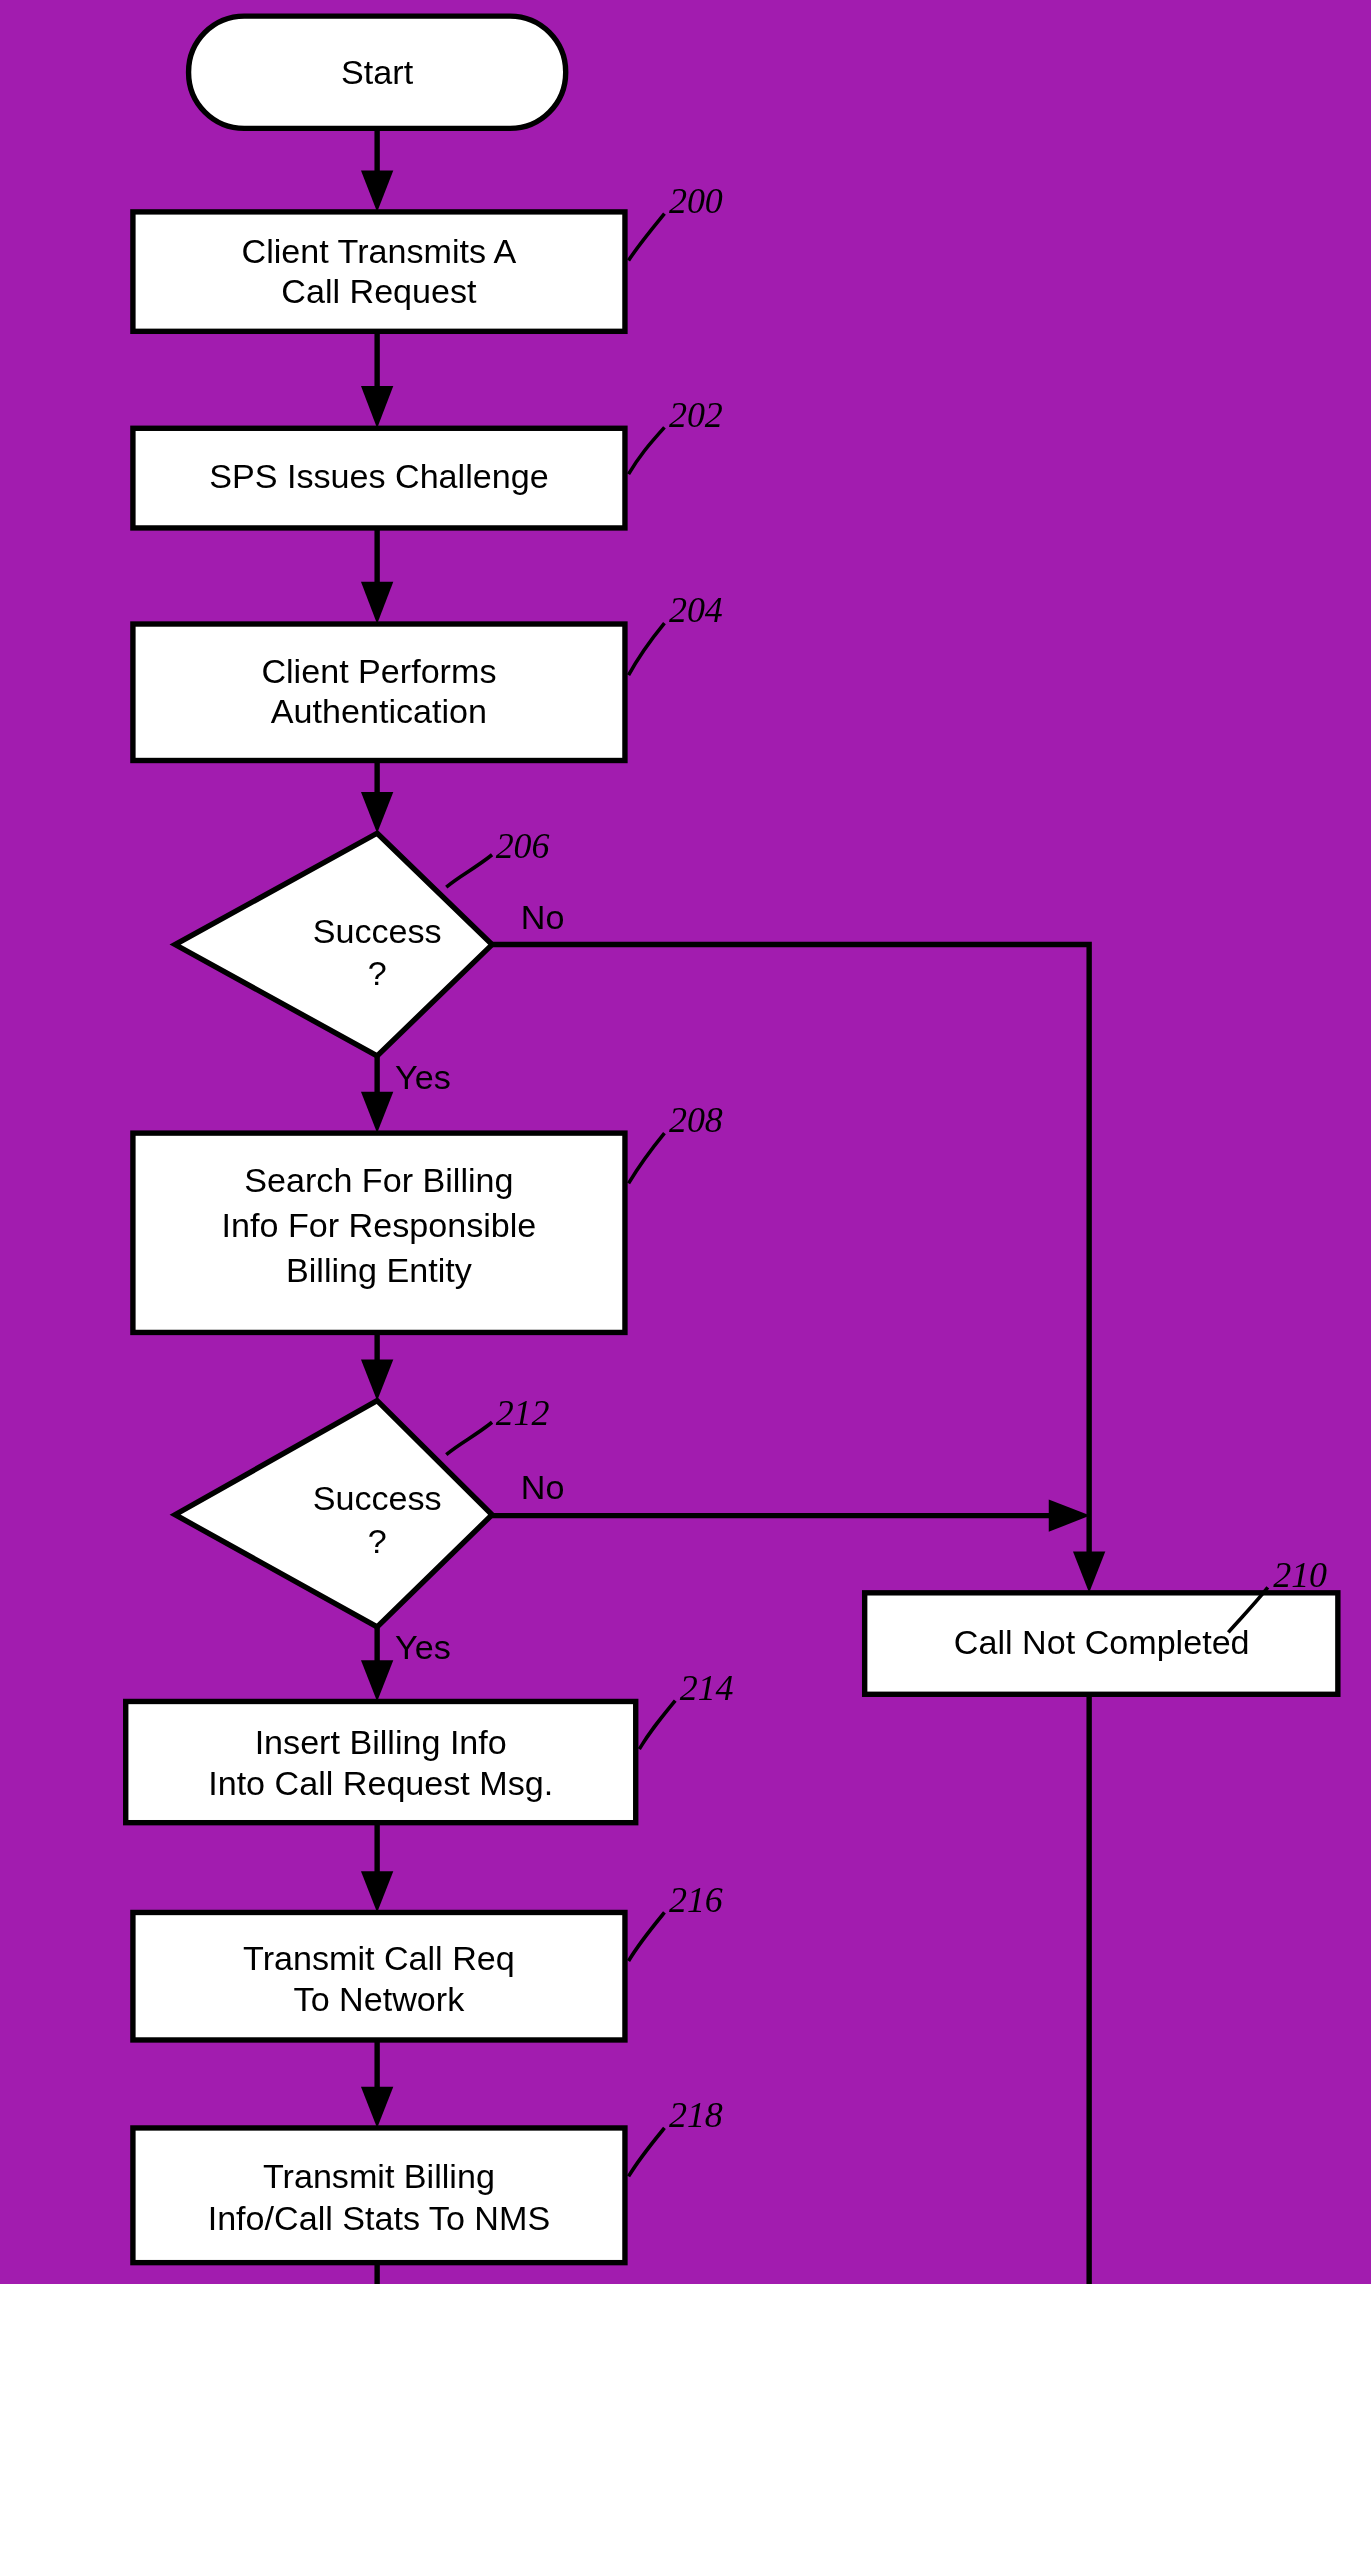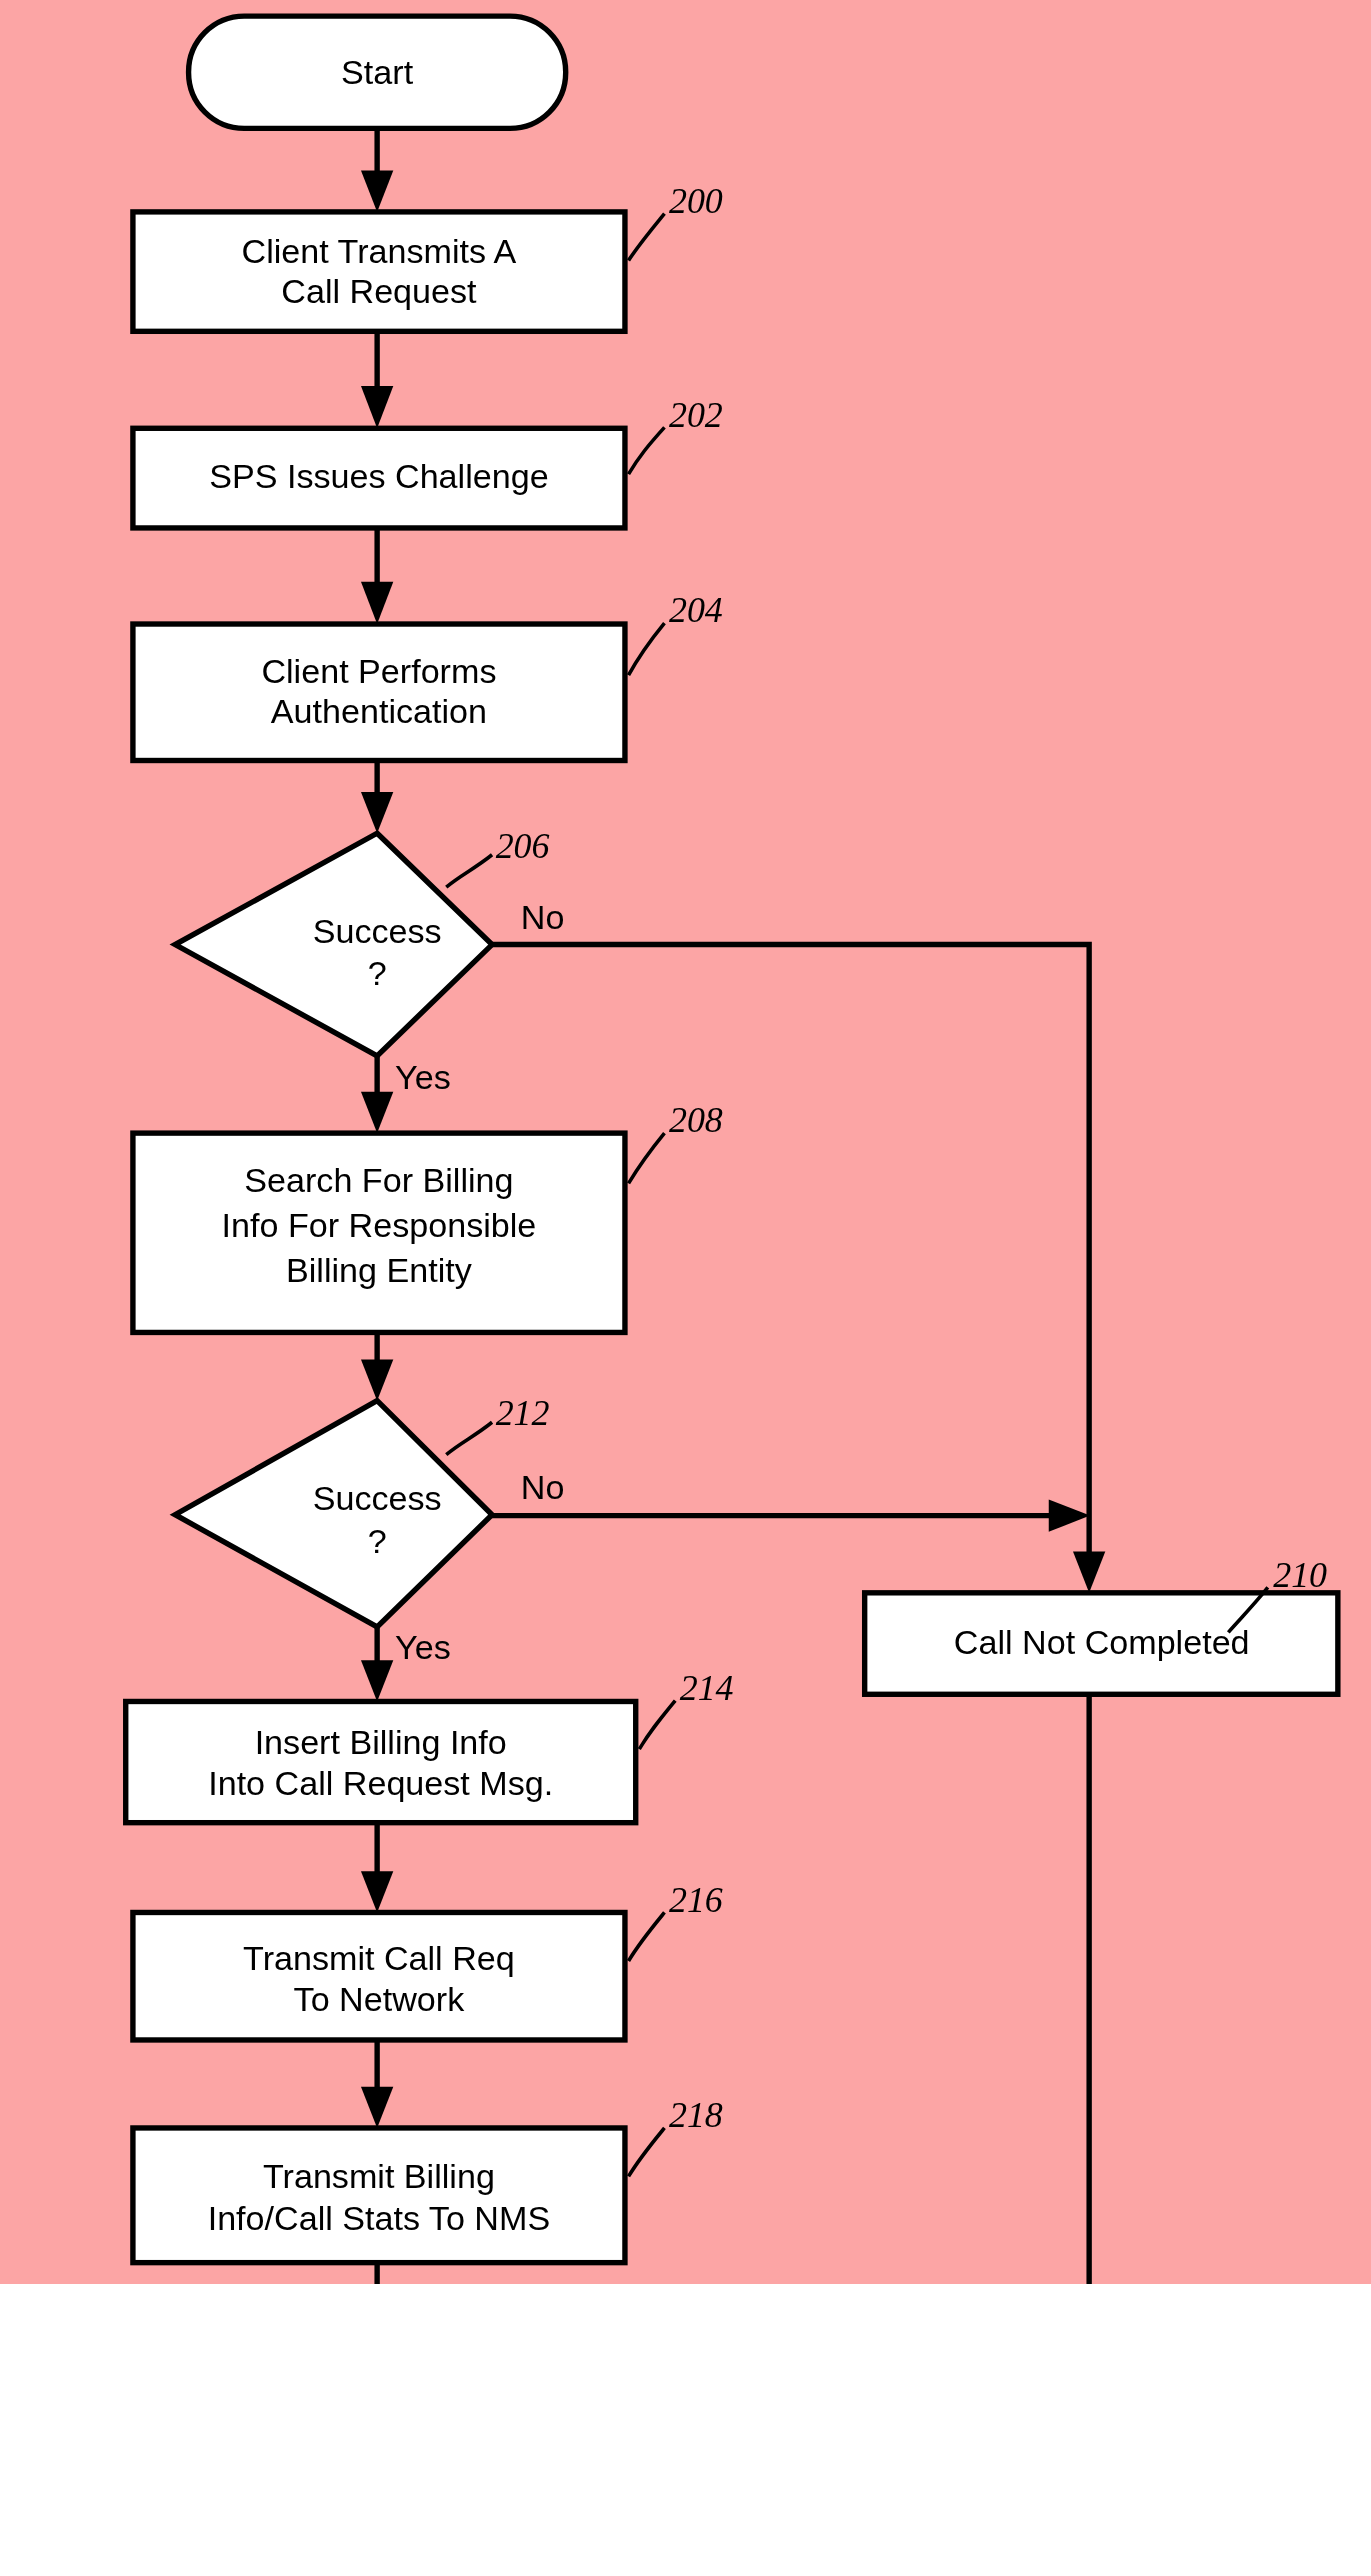--- a/index.html
+++ b/index.html
@@ -9,21 +9,21 @@
     background: #ffffff;
   }
   body {
     font-family: "Liberation Sans", sans-serif;
     color: #000000;
   }
   #figure-root {
     position: relative;
     width: 1372px;
     height: 2284px;
-    background: #fca5a5;
+    background: #a21caf;
     overflow: hidden;
   }
   #figure-svg {
     position: absolute;
     top: 0;
     left: 0;
     width: 1372px;
     height: 2576px;
     display: block;
   }

